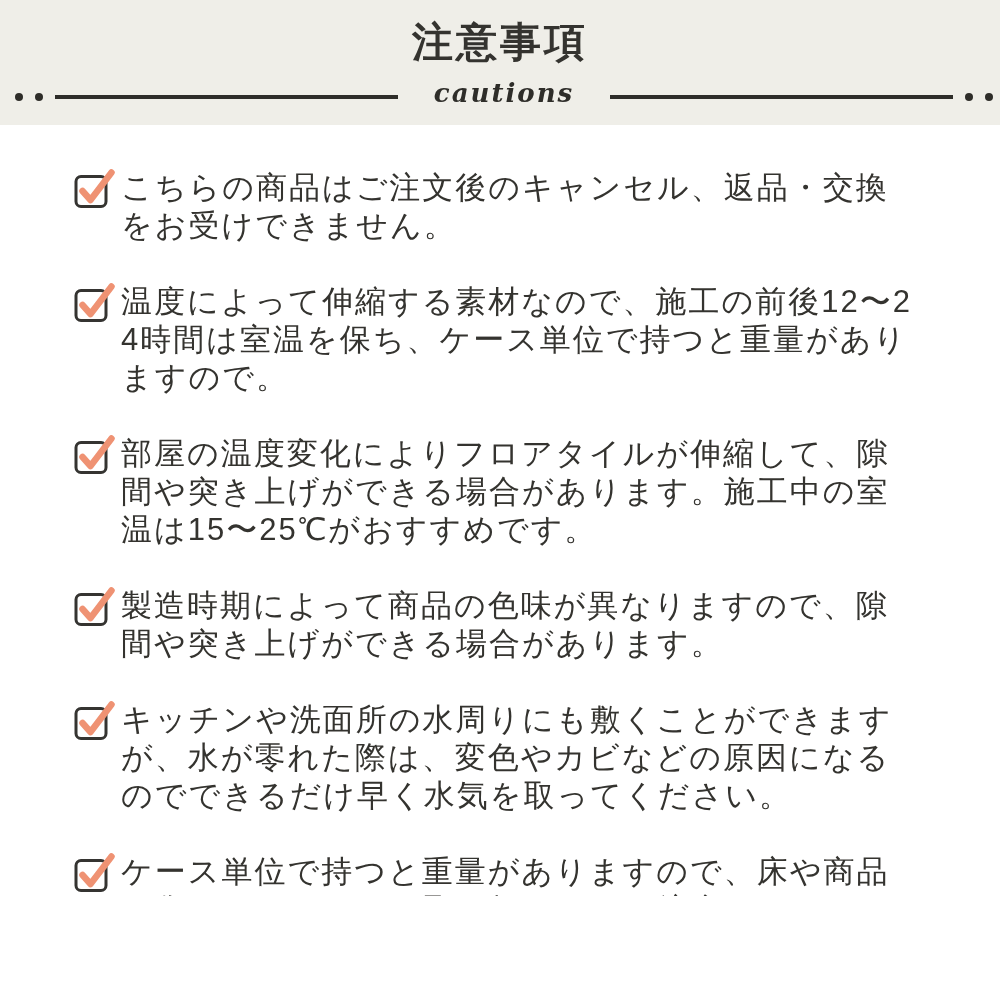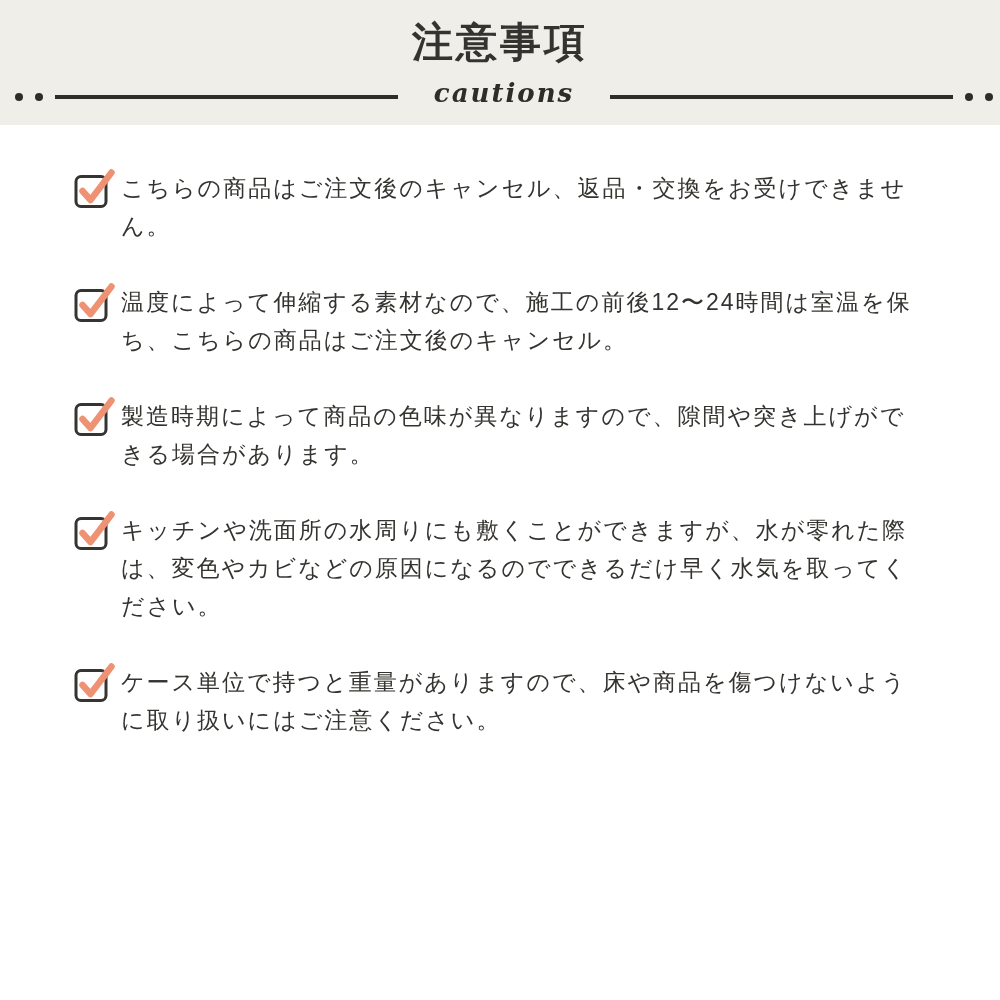--- a/index.html
+++ b/index.html
@@ -93,21 +93,21 @@
   .cb .tick{
     fill:none;
     stroke:var(--check);
     stroke-width:6.5;
     stroke-linecap:round;
     stroke-linejoin:round;
   }
   .txt{
     margin:0;
     flex:1;
-    font-size:23px;
+    font-size:31px;
     line-height:38px;
     letter-spacing:2px;
     font-weight:500;
     color:var(--text);
     word-break:break-all;
   }
 </style>
 </head>
 <body>
 
@@ -137,21 +137,30 @@
     </span>
     <p class="txt">こちらの商品はご注文後のキャンセル、返品・交換をお受けできません。</p>
   </div>
       <div class="row">
     <span class="cb">
       <svg viewBox="0 0 42 40" width="42" height="40" aria-hidden="true">
         <rect x="3" y="7.5" width="30" height="30" rx="5"></rect>
         <path class="tick" d="M 9.5 22 L 17.5 31 L 38.5 3.5"></path>
       </svg>
     </span>
-    <p class="txt">温度によって伸縮する素材なので、施工の前後12〜24時間は室温を保ち、こちらの商品はご注文後のキャンセル。</p>
+    <p class="txt">温度によって伸縮する素材なので、施工の前後12〜24時間は室温を保ち、ケース単位で持つと重量がありますので。</p>
+  </div>
+      <div class="row">
+    <span class="cb">
+      <svg viewBox="0 0 42 40" width="42" height="40" aria-hidden="true">
+        <rect x="3" y="7.5" width="30" height="30" rx="5"></rect>
+        <path class="tick" d="M 9.5 22 L 17.5 31 L 38.5 3.5"></path>
+      </svg>
+    </span>
+    <p class="txt">部屋の温度変化によりフロアタイルが伸縮して、隙間や突き上げができる場合があります。施工中の室温は15〜25℃がおすすめです。</p>
   </div>
       <div class="row">
     <span class="cb">
       <svg viewBox="0 0 42 40" width="42" height="40" aria-hidden="true">
         <rect x="3" y="7.5" width="30" height="30" rx="5"></rect>
         <path class="tick" d="M 9.5 22 L 17.5 31 L 38.5 3.5"></path>
       </svg>
     </span>
     <p class="txt">製造時期によって商品の色味が異なりますので、隙間や突き上げができる場合があります。</p>
   </div>

